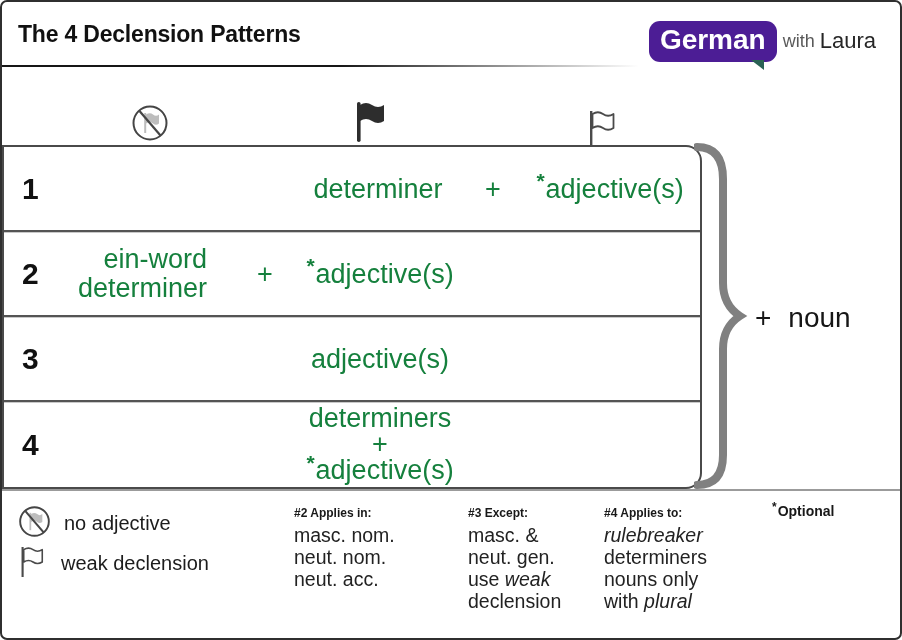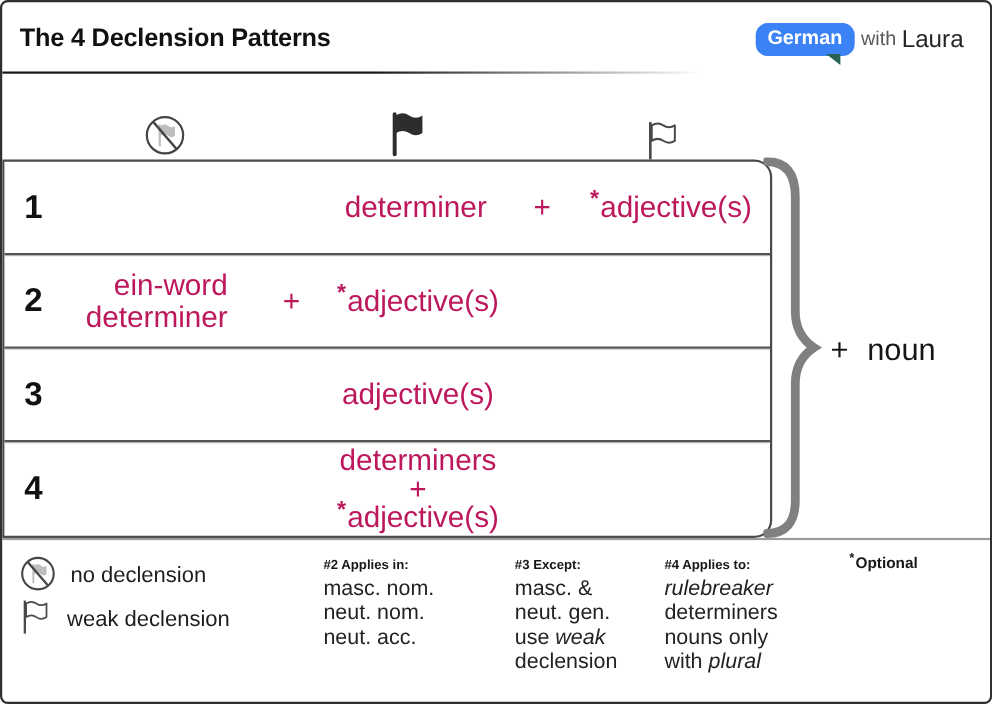--- a/index.html
+++ b/index.html
@@ -15,22 +15,22 @@
   .title {
     position:absolute; left:16px; top:19px;
     font-size:23px; font-weight:bold; color:#111; letter-spacing:-0.2px;
   }
   .title-underline {
     position:absolute; left:0; top:63px; width:650px; height:2px;
     background:linear-gradient(to right, #161616 0%, #161616 52%, rgba(22,22,22,0) 98%);
   }
   .logo { position:absolute; right:24px; top:19px; display:flex; align-items:center; }
   .logo-bubble {
-    position:relative; background:#3b82f6; color:#ffffff;
-    font-weight:bold; font-size:18px; padding:4px 11px 6px;
+    position:relative; background:#4c1d95; color:#ffffff;
+    font-weight:bold; font-size:28px; padding:4px 11px 6px;
     border-radius:11px; line-height:1.1;
   }
   .logo-bubble::after {
     content:""; position:absolute; right:13px; bottom:-8px; width:0; height:0;
     border-top:10px solid #2a6254; border-left:13px solid transparent;
   }
   .logo-with { color:#5a5a5a; font-size:18px; margin-left:6px; }
   .logo-name { color:#262626; font-size:22px; font-weight:normal; margin-left:5px; }
   
   .col-icon { position:absolute; }
@@ -41,21 +41,21 @@
   .rows-block {
     position:absolute; left:0; top:143px; width:700px; height:344px;
     border:2px solid #4a4a4a; border-radius:0 16px 16px 0; background:#fff;
   }
   .row { position:relative; height:85px; }
   .row.sep { border-bottom:2px solid #545454; box-shadow:0 1px 0 #c9c9c9; }
   .row-num {
     position:absolute; left:18px; top:50%; transform:translateY(-50%);
     font-size:30px; font-weight:bold; color:#111;
   }
-  .cell { position:absolute; top:50%; font-size:27px; color:#be185d; white-space:nowrap; }
+  .cell { position:absolute; top:50%; font-size:27px; color:#15803d; white-space:nowrap; }
   .cell.centered { transform:translate(-50%,-50%); text-align:center; }
   .cell.lefted { transform:translateY(-50%); text-align:right; }
   .star { font-weight:bold; font-size:0.78em; position:relative; top:-0.45em; margin-right:1px; }
   .two-line { line-height:1.08; }
   .tri-line { line-height:0.98; }
   
   .brace-svg { position:absolute; left:692px; top:141px; }
   .plus-noun {
     position:absolute; left:753px; top:300px; display:flex; gap:17px;
     font-size:28px; color:#161616;
@@ -158,21 +158,21 @@
   <div class="legend">
     <div class="legend-item">
       <span>
         <svg width="33" height="33" viewBox="0 0 38 38">
           <circle cx="19" cy="19" r="16.5" fill="#ffffff" stroke="#454545" stroke-width="2.2"></circle>
           <rect x="13.2" y="9" width="2" height="20" fill="#bdbdbd"></rect>
           <path d="M15 10.5 q4 -2.5 7 0 q3 2.5 6 0 v9 q-3 2.5 -6 0 q-3 -2.5 -7 0 z" fill="#bdbdbd"></path>
           <line x1="8.5" y1="7" x2="29.5" y2="31.5" stroke="#454545" stroke-width="2.4"></line>
         </svg>
       </span>
-      <span class="legend-label">no declension</span>
+      <span class="legend-label">no adjective</span>
     </div>
     <div class="legend-item">
       <span>
         <svg width="30" height="32" viewBox="0 0 34 36">
           <rect x="4" y="1" width="2.4" height="34" fill="#4a4a4a"></rect>
           <path d="M6.5 4 q5.5 -3.5 10.5 0 q5 3.5 10.5 0 v14 q-5.5 3.5 -10.5 0 q-5 -3.5 -10.5 0 z" fill="#ffffff" stroke="#4a4a4a" stroke-width="1.8" stroke-linejoin="round"></path>
         </svg>
       </span>
       <span class="legend-label">weak declension</span>
     </div>

